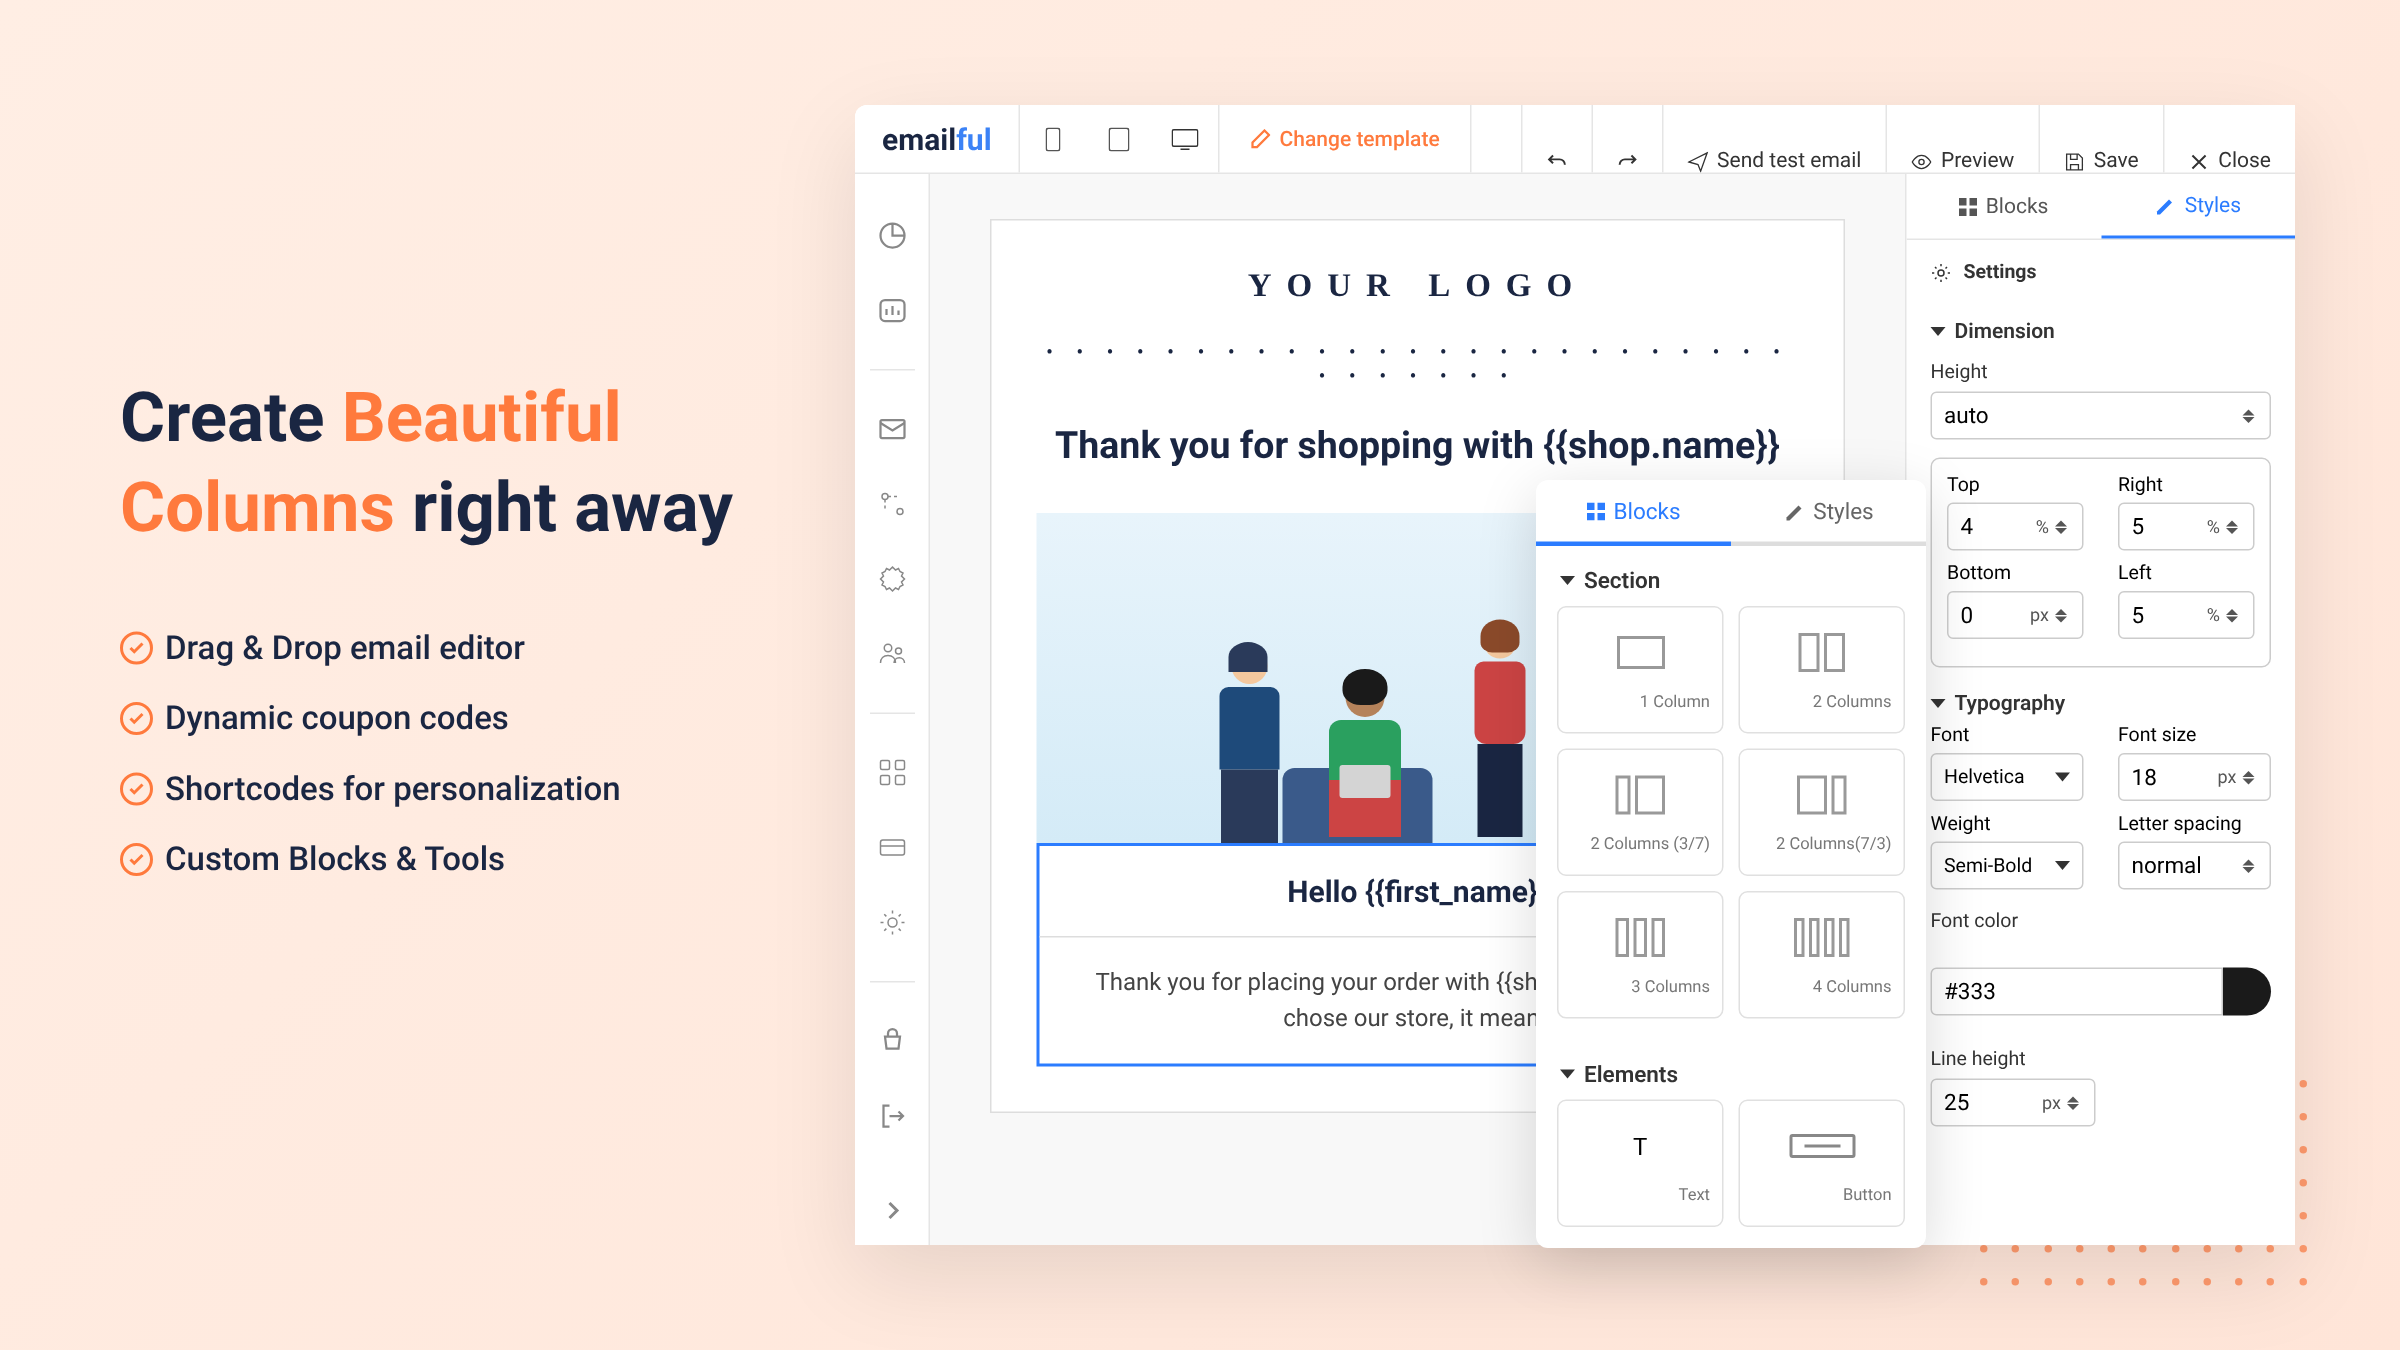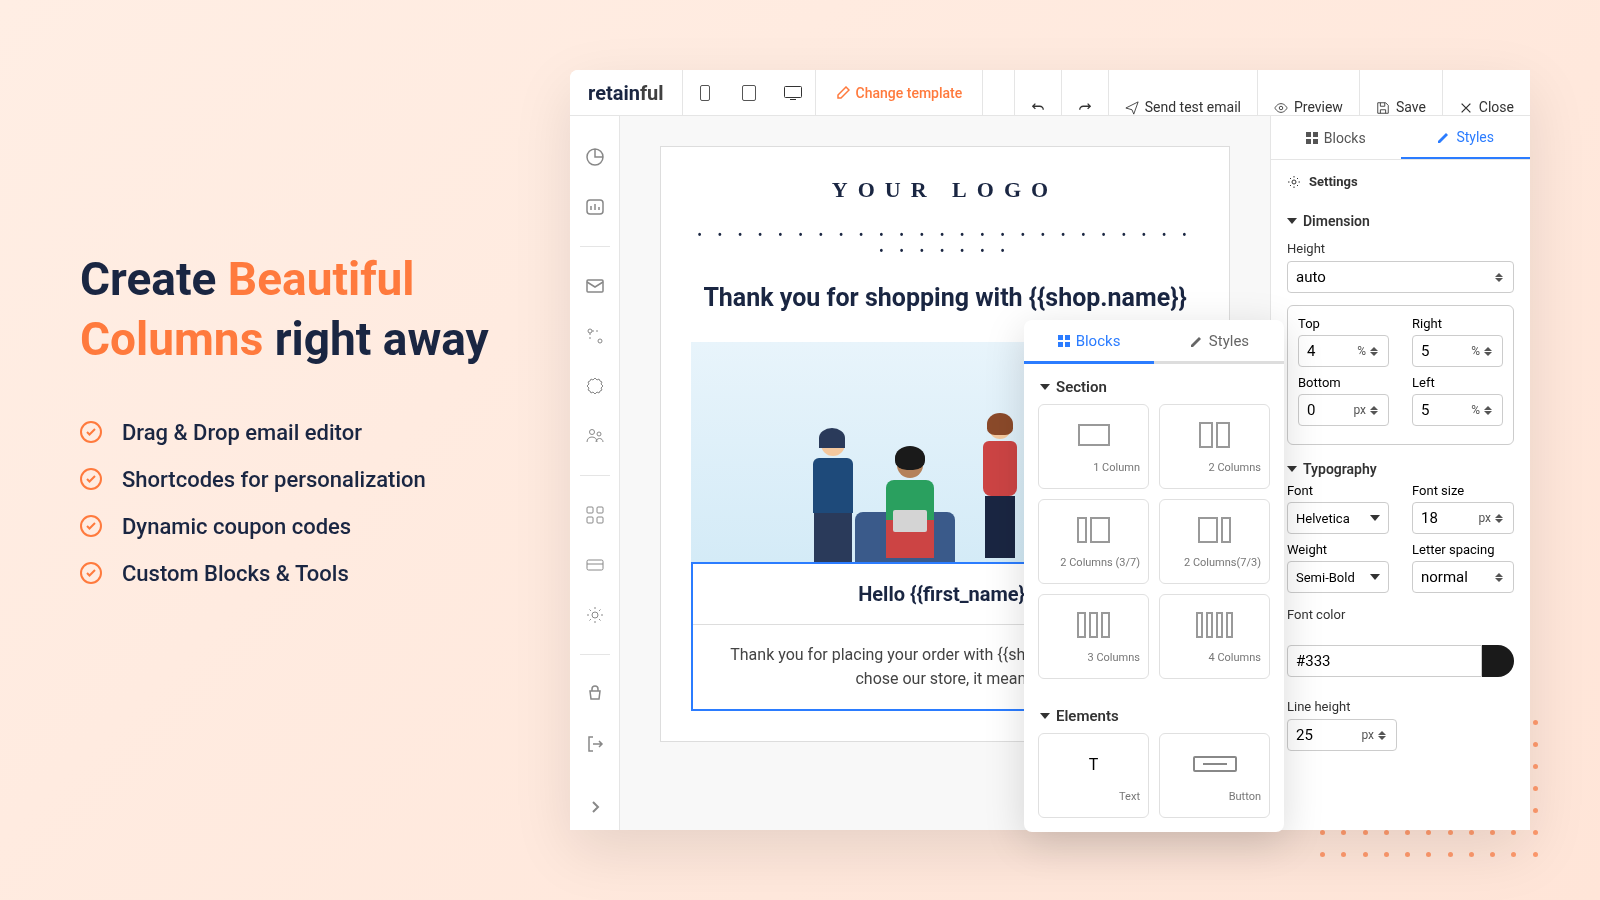--- a/index.html
+++ b/index.html
@@ -1,27 +1,27 @@
 <!DOCTYPE html>
 <html><head>
 <meta charset="utf-8">
 <style>
 *{box-sizing:border-box;margin:0;padding:0;font-family:-apple-system,BlinkMacSystemFont,"Segoe UI",Roboto,sans-serif}
 body{width:1600px;height:900px;background:linear-gradient(135deg,#ffeee4 0%,#ffe5d8 100%);position:relative;overflow:hidden}
 .hero{position:absolute;left:80px;top:250px;width:440px}
 .hero h1{font-size:46px;font-weight:700;color:#1a2642;line-height:1.3}
 .hero h1 .accent{color:#ff7a3d}
 .features{margin-top:50px}
-.feat{display:flex;align-items:center;gap:20px;margin-bottom:22px;font-size:22px;color:#1a2642;font-weight:500}
+.feat{display:flex;align-items:center;gap:8px;margin-bottom:22px;font-size:22px;color:#1a2642;font-weight:500}
 .check{width:22px;height:22px;border:2px solid #ff7a3d;border-radius:50%;display:flex;align-items:center;justify-content:center;flex-shrink:0}
 .check svg{width:12px;height:12px}
 .app{position:absolute;left:570px;top:70px;width:960px;height:760px;background:#fff;border-radius:8px 0 0 0;box-shadow:0 20px 60px rgba(0,0,0,0.1);overflow:hidden;display:flex;flex-direction:column}
 .topbar{height:46px;border-bottom:1px solid #e5e5e5;display:flex;align-items:center;background:#fff}
 .logo{padding:0 18px;font-size:20px;font-weight:700;border-right:1px solid #e5e5e5;height:100%;display:flex;align-items:center}
-.logo .l1{color:#1a2642}.logo .l2{color:#404040}
+.logo .l1{color:#1a2642}.logo .l2{color:#3b82f6}
 .device-btns{display:flex;border-right:1px solid #e5e5e5;height:100%}
 .dbtn{width:44px;display:flex;align-items:center;justify-content:center;cursor:pointer;color:#555}
 .change-tpl{padding:0 20px;color:#ff7a3d;font-size:14px;font-weight:500;display:flex;align-items:center;gap:6px;cursor:pointer;border-right:1px solid #e5e5e5;height:100%}
 .spacer{flex:1}
 .tbtn{padding:0 16px;font-size:14px;color:#333;display:flex;align-items:flex-end;gap:6px;cursor:pointer;border-left:1px solid #e5e5e5;height:100%}
 .tbtn svg{width:14px;height:14px}
 .body{flex:1;display:flex;overflow:hidden}
 .lnav{width:50px;border-right:1px solid #e5e5e5;display:flex;flex-direction:column;align-items:center;padding-top:30px;gap:28px;position:relative}
 .licon{width:22px;height:22px;color:#888;cursor:pointer;display:flex;align-items:center;justify-content:center}
 .expand{position:absolute;bottom:12px;color:#888}
@@ -112,45 +112,45 @@
           </svg>
         </span>
         <span>Drag &amp; Drop email editor</span>
       </div>
     <div class="feat">
         <span class="check">
           <svg viewBox="0 0 12 12">
             <path d="M2 6l2.5 2.5L10 3" stroke="#ff7a3d" stroke-width="2" fill="none"></path>
           </svg>
         </span>
-        <span>Shortcodes for personalization</span>
+        <span>Dynamic coupon codes</span>
       </div>
     <div class="feat">
         <span class="check">
           <svg viewBox="0 0 12 12">
             <path d="M2 6l2.5 2.5L10 3" stroke="#ff7a3d" stroke-width="2" fill="none"></path>
           </svg>
         </span>
-        <span>Dynamic coupon codes</span>
+        <span>Shortcodes for personalization</span>
       </div>
     <div class="feat">
         <span class="check">
           <svg viewBox="0 0 12 12">
             <path d="M2 6l2.5 2.5L10 3" stroke="#ff7a3d" stroke-width="2" fill="none"></path>
           </svg>
         </span>
         <span>Custom Blocks &amp; Tools</span>
       </div>
   </div>
 </div>
 
 <div class="app">
   <div class="topbar">
     <div class="logo">
-        <span class="l1">retain</span>
+        <span class="l1">email</span>
         <span class="l2">ful</span>
       </div>
     <div class="device-btns">
       <div class="dbtn">
           <svg width="10" height="16" viewBox="0 0 10 16">
             <rect x="0.5" y="0.5" width="9" height="15" rx="1.5" stroke="#555" fill="none"></rect>
           </svg>
         </div>
       <div class="dbtn">
           <svg width="14" height="16" viewBox="0 0 14 16">

